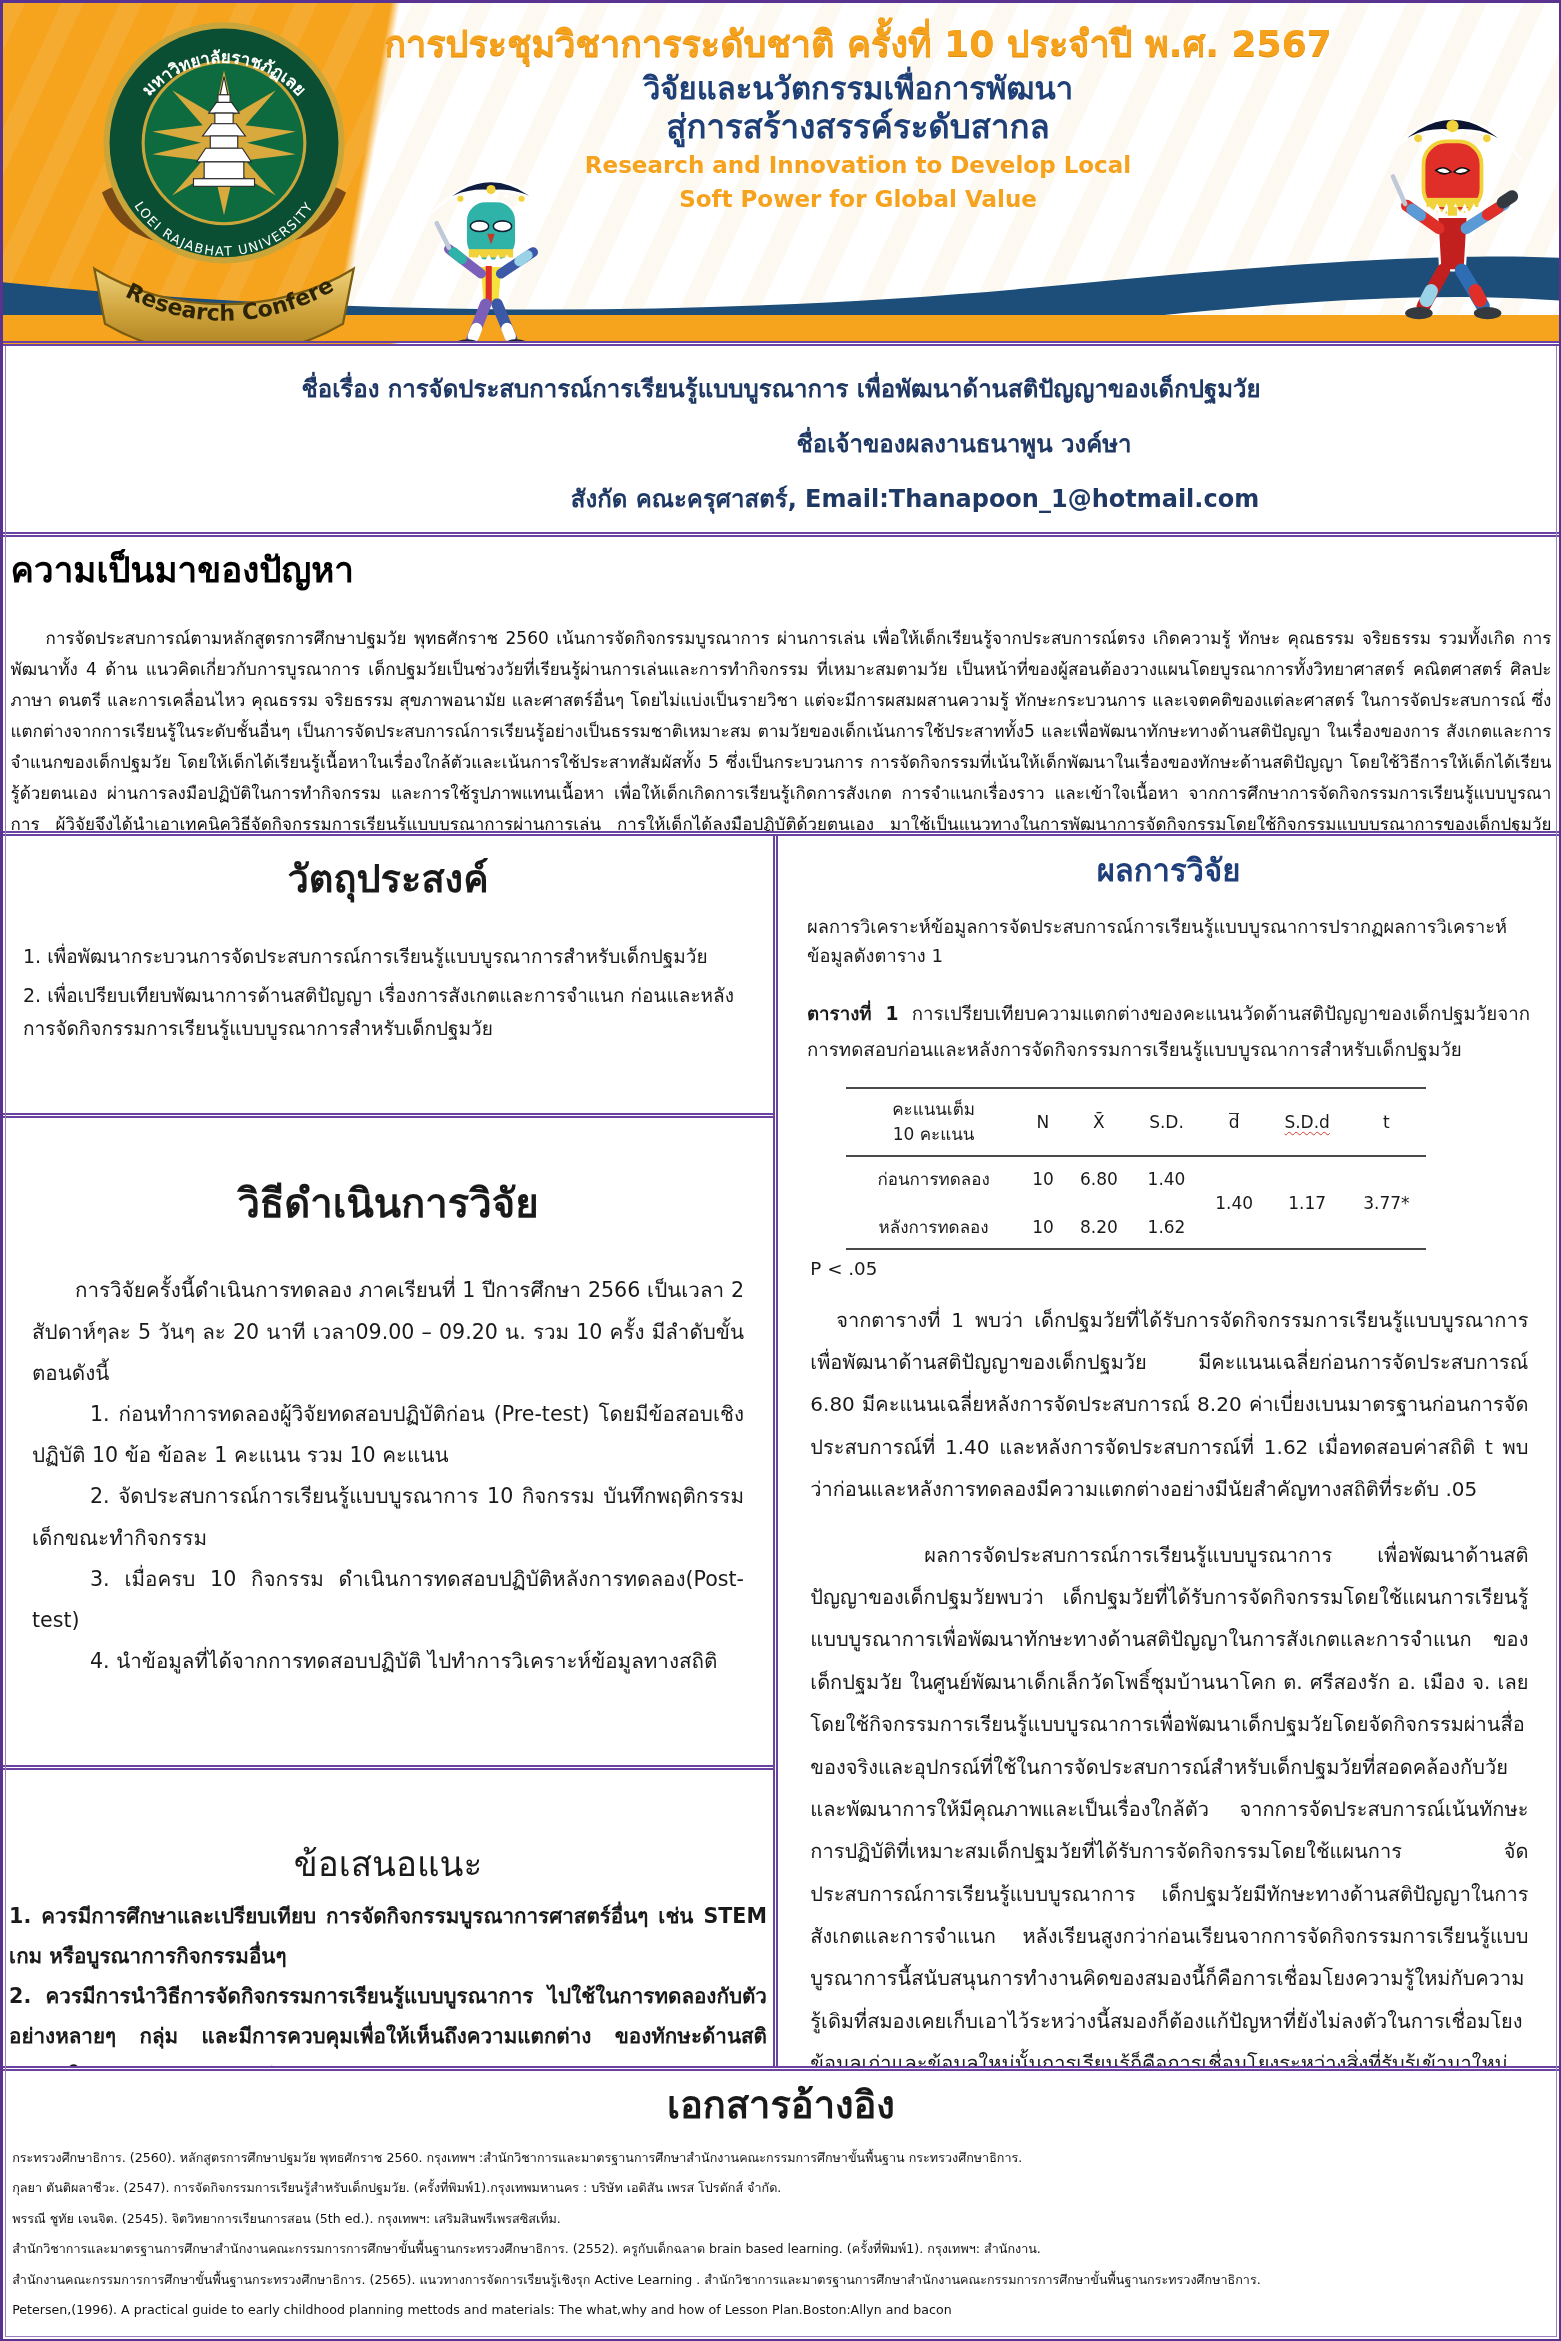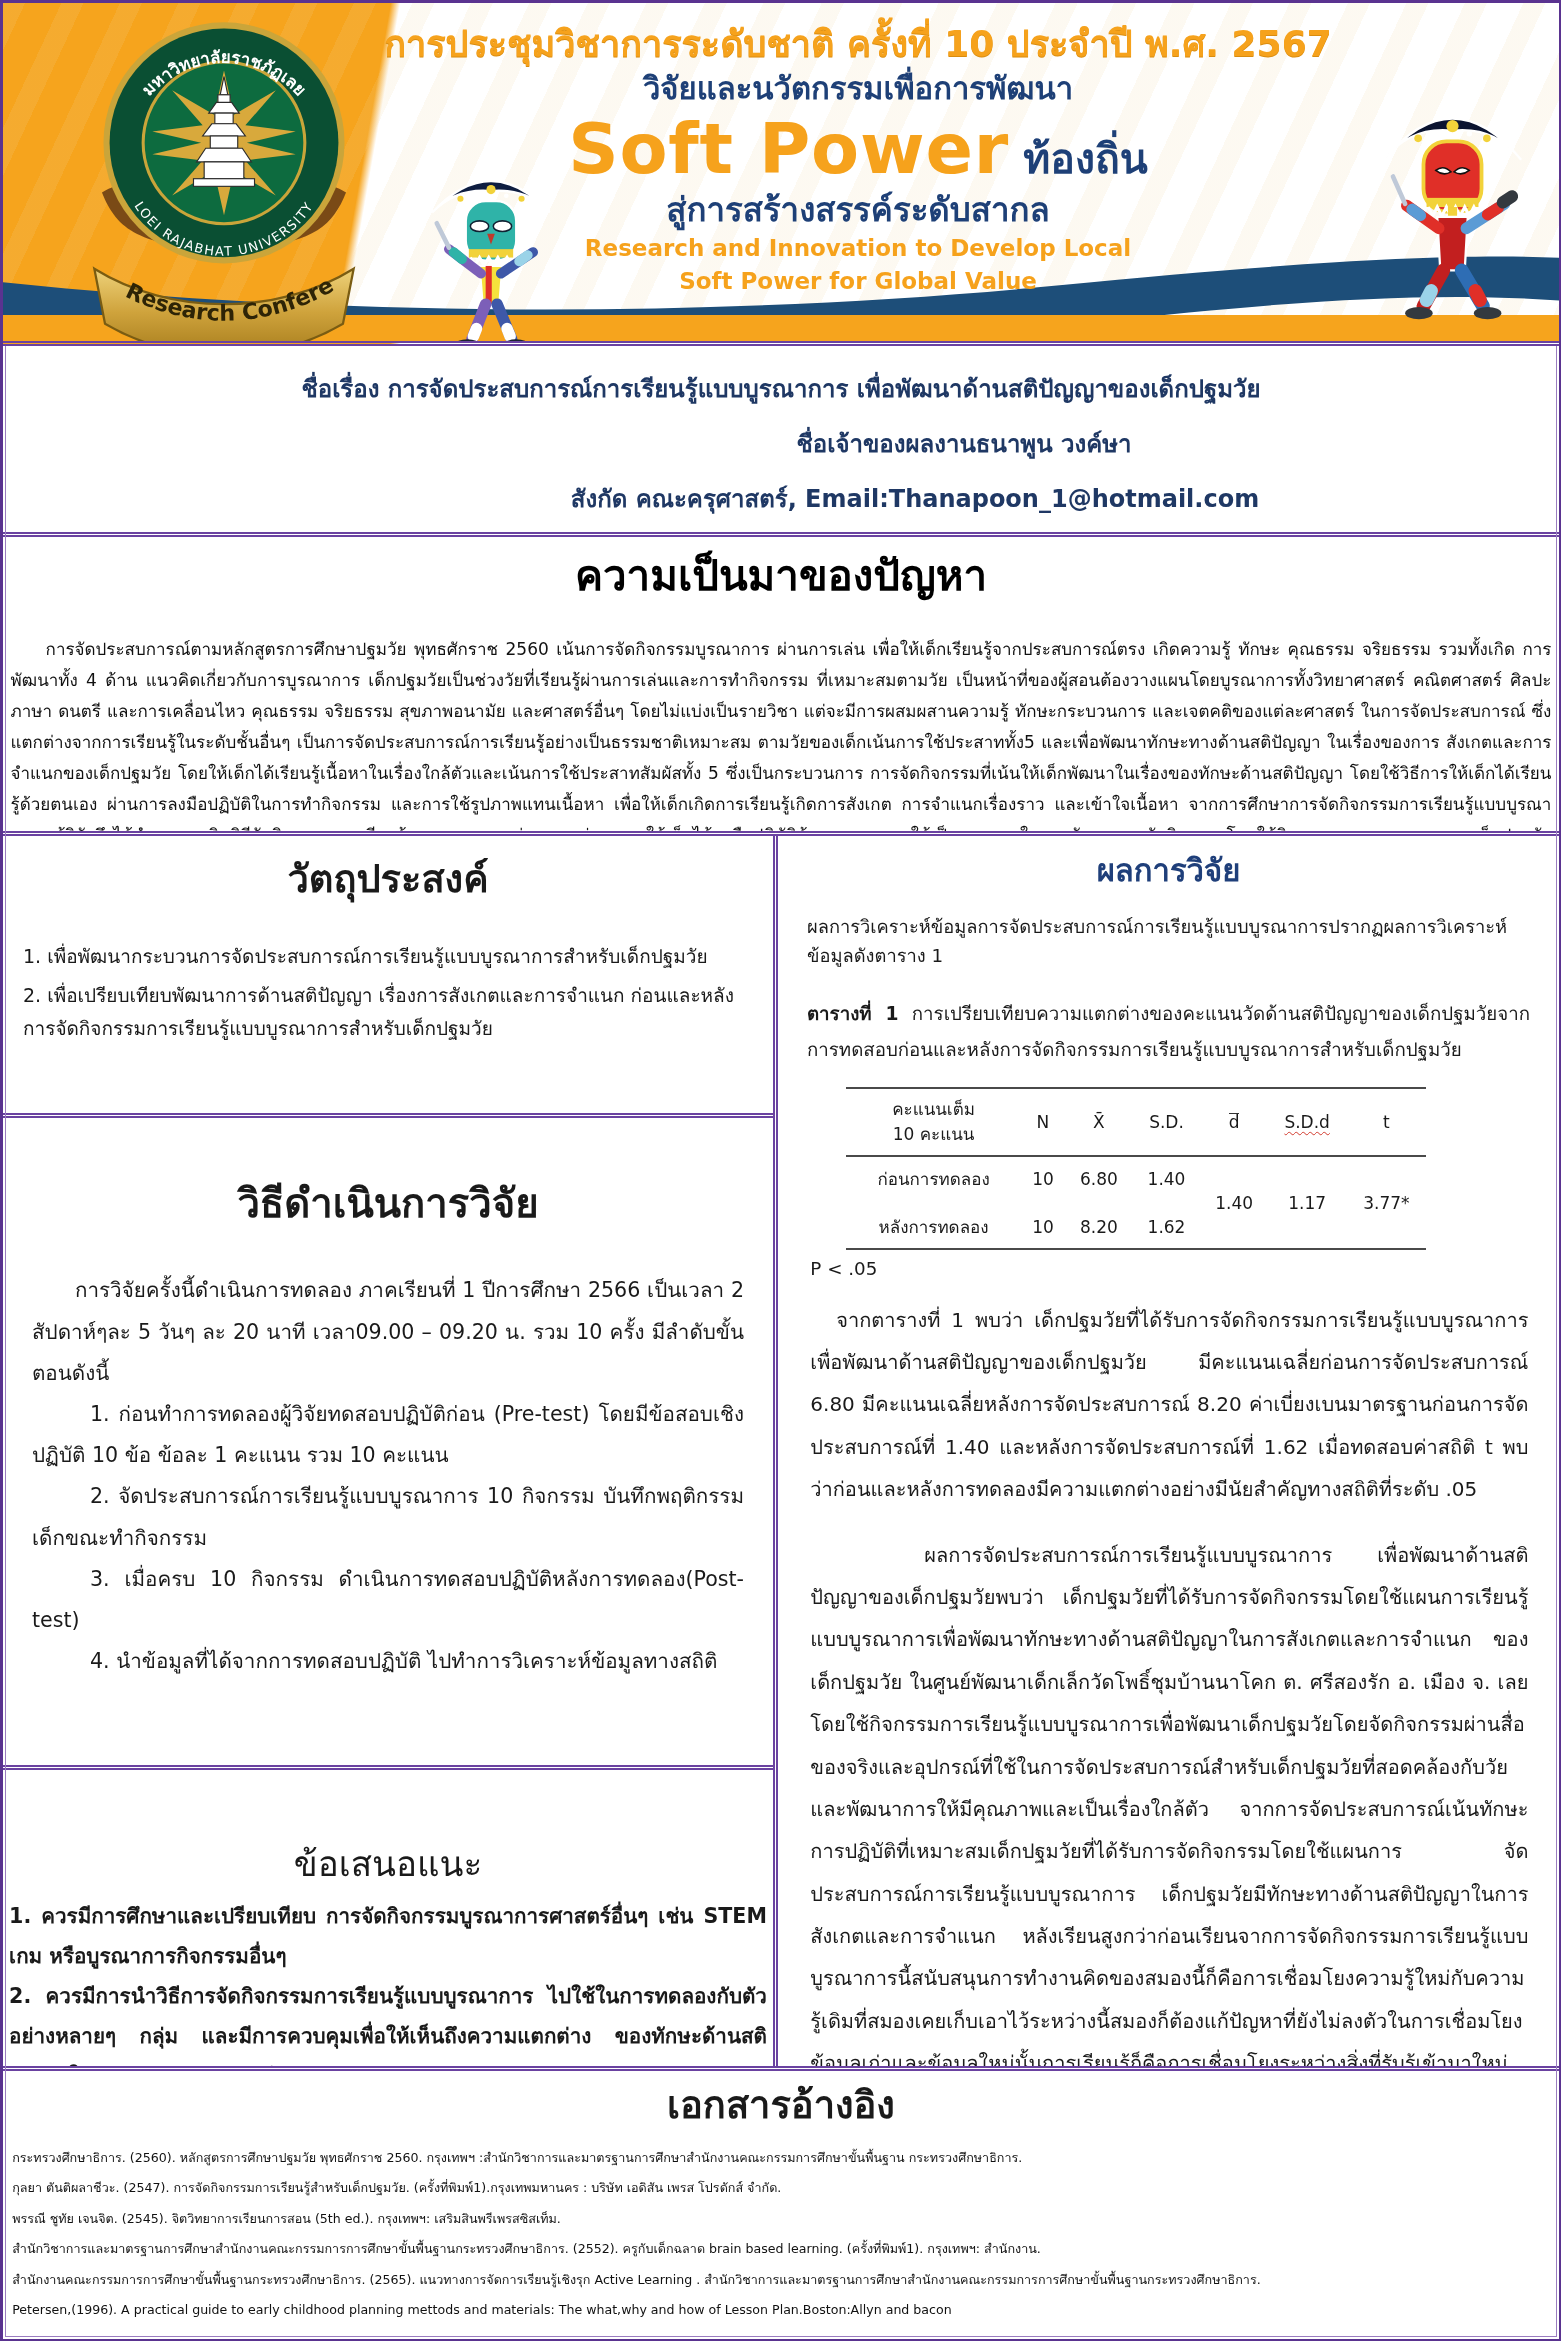--- a/index.html
+++ b/index.html
@@ -39,21 +39,21 @@
   .mascot-right { left:1373px; top:88px; width:153px; height:229px; }
 
   
   .title-block { height:191px; padding-top:29px; color:#1F3864; font-weight:bold; font-size:24px; line-height:1.2; }
   .title-line { text-align:center; margin-bottom:26px; }
   .title-line.shift1 { transform:translateX(183px); }
   .title-line.shift2 { transform:translateX(134px); }
 
   
   .bg-section { height:299px; overflow:hidden; padding:4.6px 7.6px 0 7.6px; }
-  .bg-heading { text-align:center; font-size:42px; font-weight:bold; color:#000; }
+  .bg-heading { font-size:35px; font-weight:bold; color:#000; }
   .bg-body {
     margin-top:26px; font-size:17px; line-height:31px; text-align:justify;
     text-indent:35px; color:#111;
   }
 
   
   .columns { display:flex; height:1230px; }
   .col-left { width:775px; border-right:5.3px double #6a42a1; display:flex; flex-direction:column;gap:32px; }
   .col-right { flex:1; overflow:hidden; }
 
@@ -149,23 +149,20 @@
       <path d="M20,330 C120,392 260,392 360,330 L346,402 C250,458 130,458 34,402 Z" fill="url(#goldgrad)" stroke="#7A5C12" stroke-width="3"></path>
       <text font-size="29" font-weight="bold" fill="#2E2406">
         <textPath href="#ribbonArc" startOffset="50%" text-anchor="middle">LRU Research Conference</textPath>
       </text>
     </svg>
   </div>
 
   <div class="banner-text">
     <div class="bt-line1">การประชุมวิชาการระดับชาติ ครั้งที่ 10 ประจำปี พ.ศ. 2567</div>
     <div class="bt-line2">วิจัยและนวัตกรรมเพื่อการพัฒนา</div>
-    <div class="bt-line3">
-      <span class="bt-softpower">Soft Power</span><span class="bt-local"> ท้องถิ่น</span>
-    </div>
     <div class="bt-line4">สู่การสร้างสรรค์ระดับสากล</div>
     <div class="bt-line5">Research and Innovation to Develop Local</div>
     <div class="bt-line6">Soft Power for Global Value</div>
   </div>
 
   <svg class="mascot mascot-left" viewBox="0 0 170 250">
     <path d="M8,70 Q85,-12 162,70 Q132,38 85,42 Q38,38 8,70 Z" fill="#0E1D40" stroke="#fff" stroke-width="3"></path>
     <circle cx="45" cy="52" r="4" fill="#F2D23A"></circle>
       <circle cx="85" cy="40" r="6" fill="#F2D23A"></circle>
       <circle cx="125" cy="52" r="4" fill="#F2D23A"></circle>

